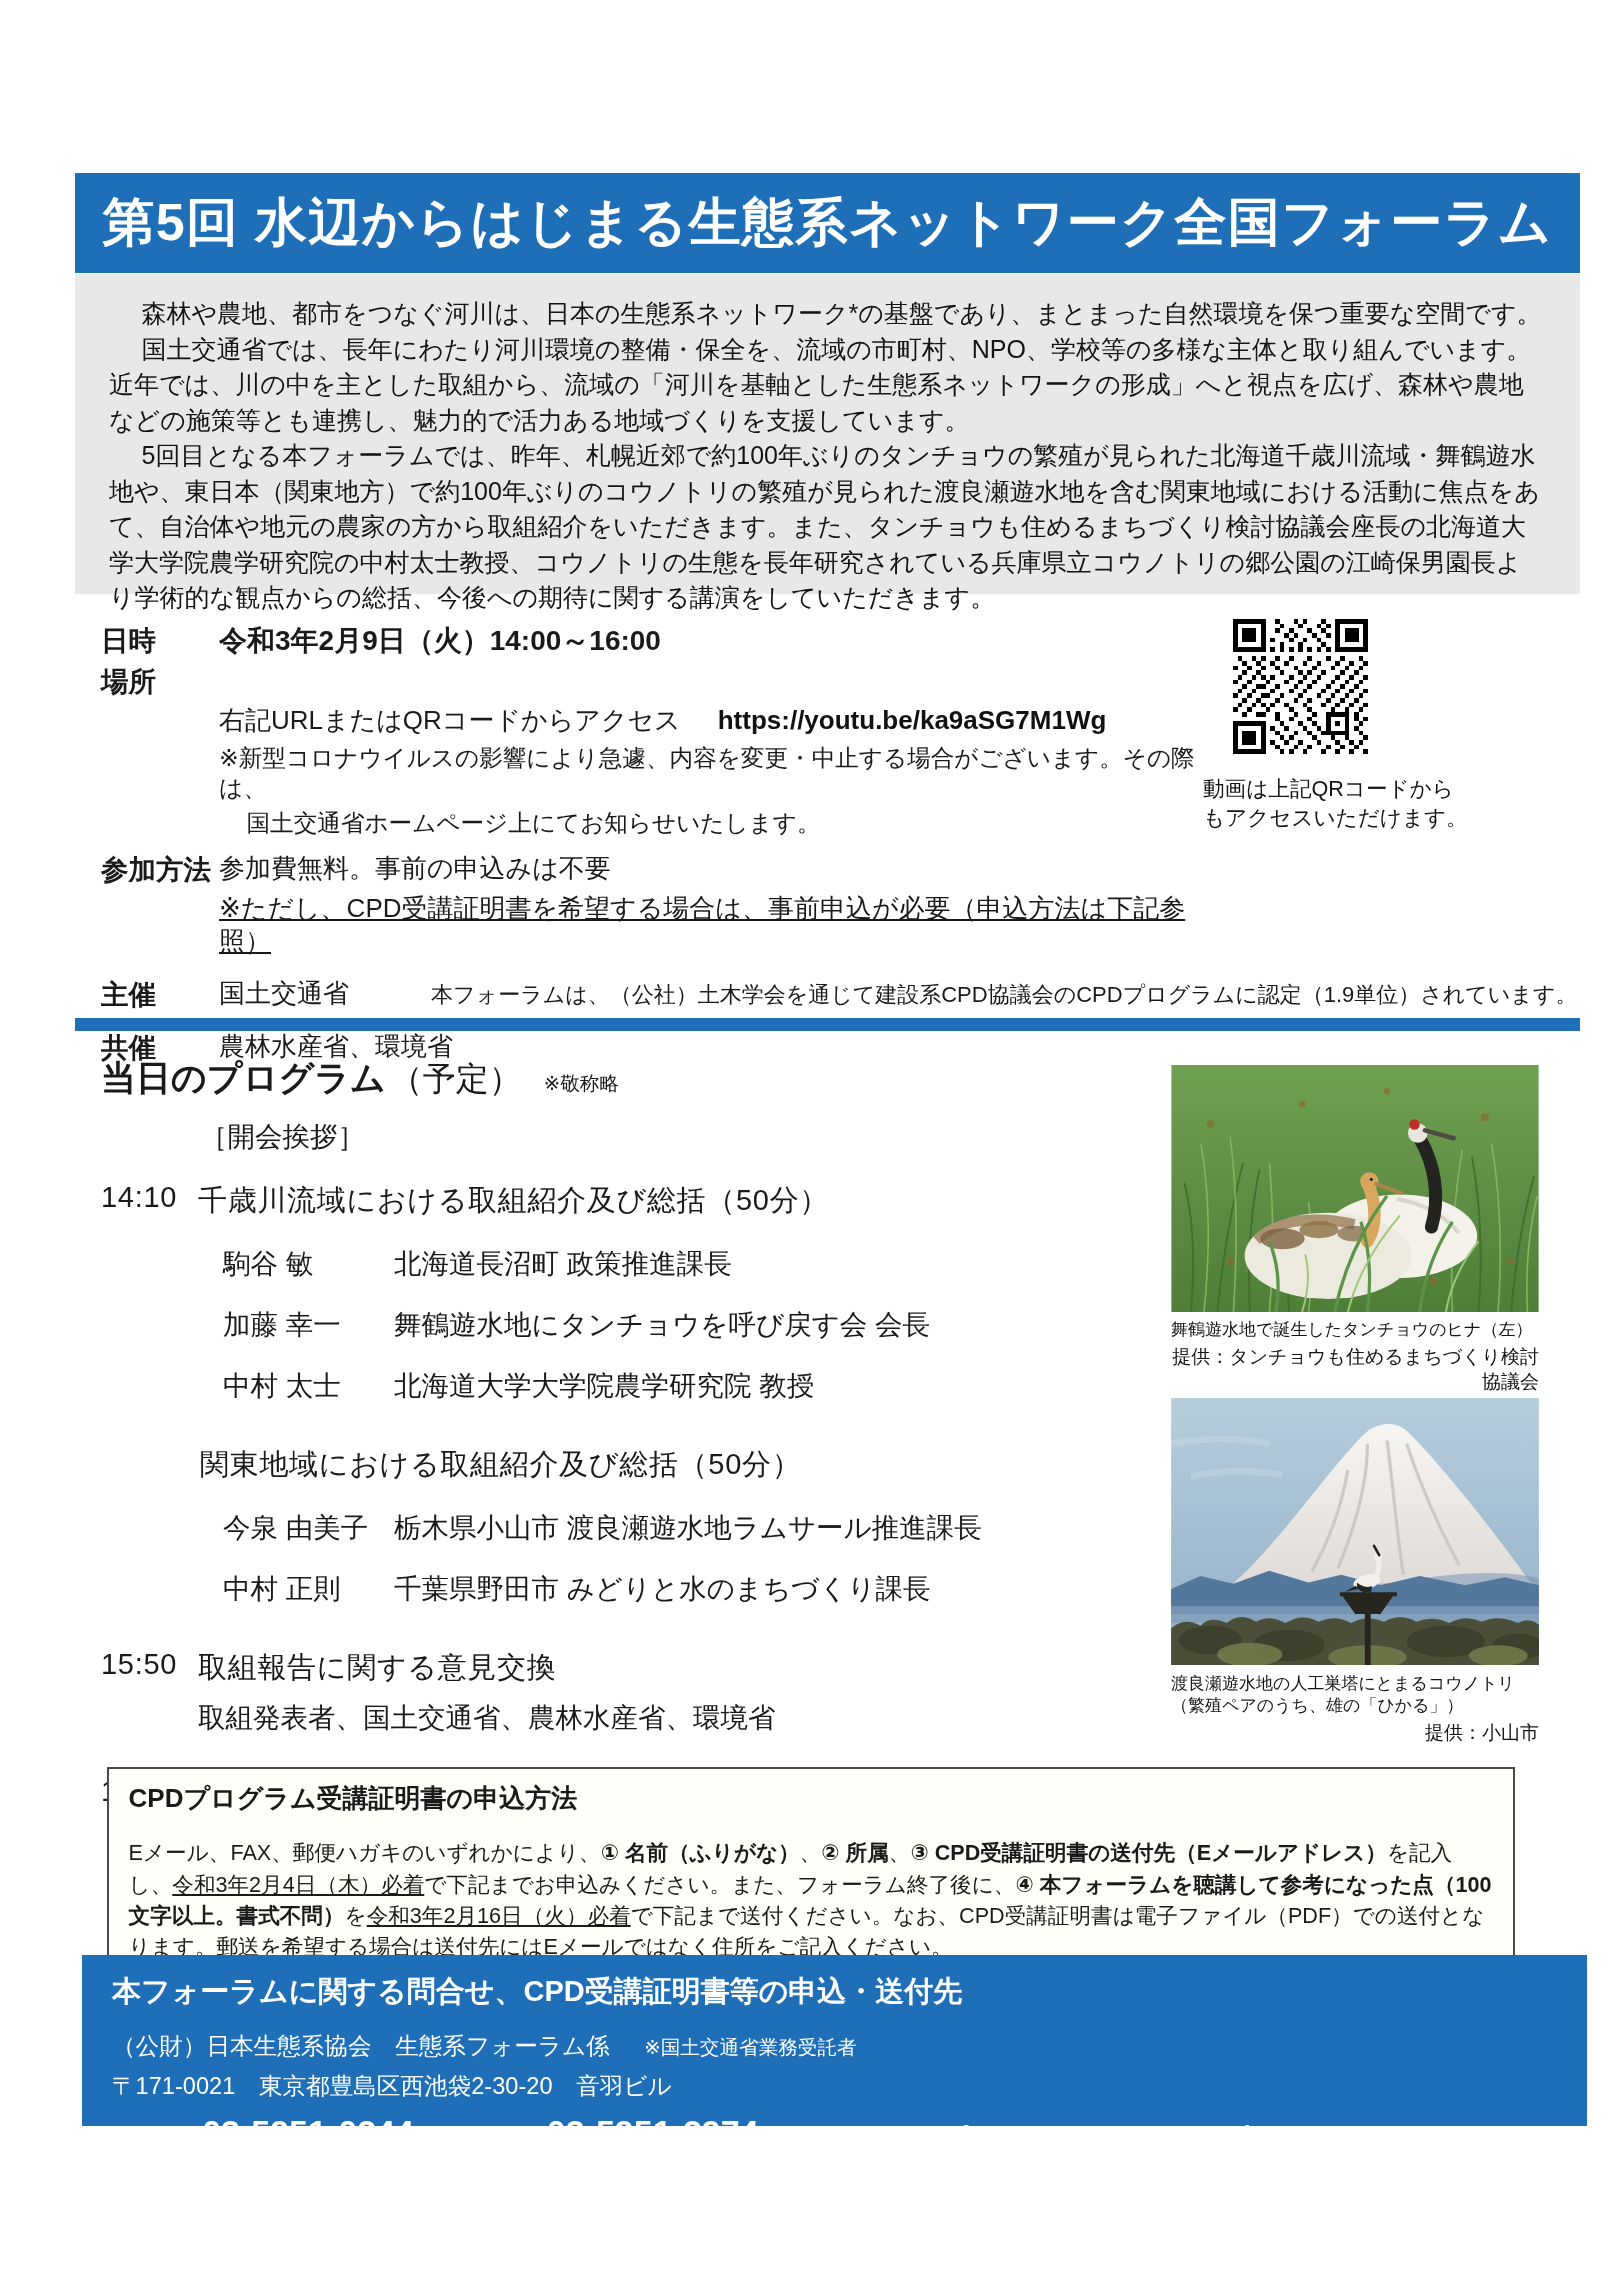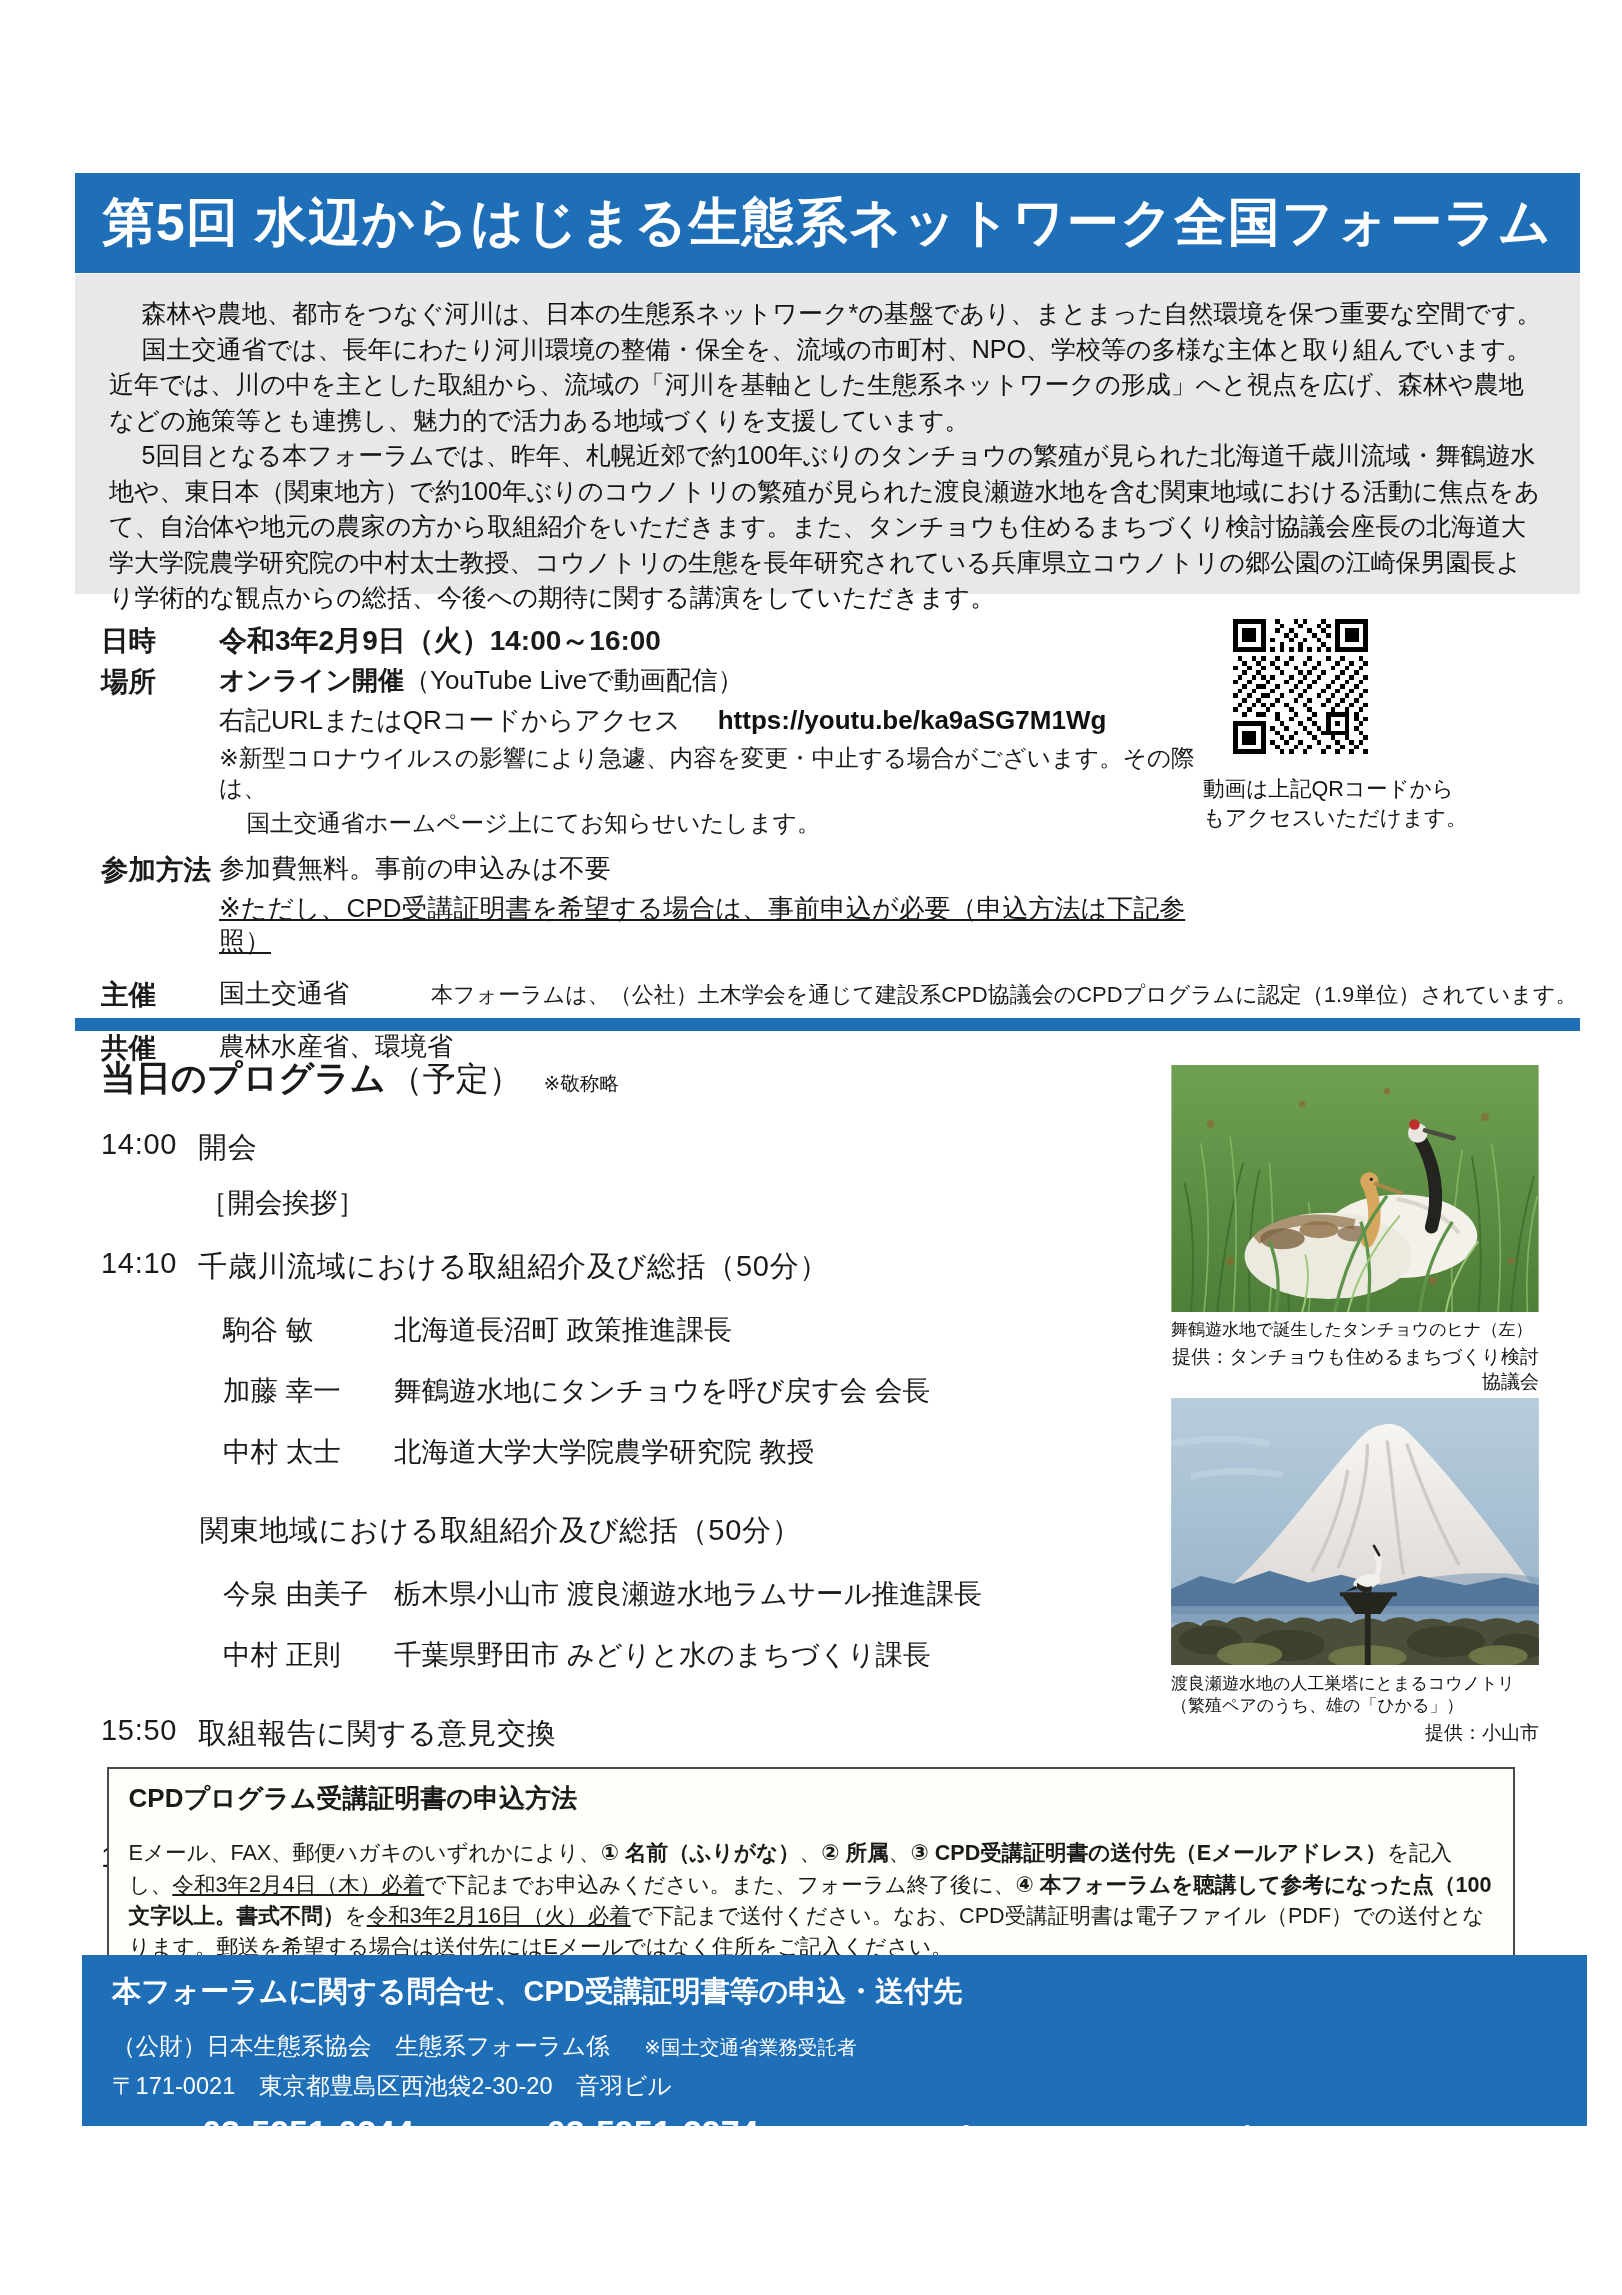--- a/index.html
+++ b/index.html
@@ -100,21 +100,20 @@
     <p>5回目となる本フォーラムでは、昨年、札幌近郊で約100年ぶりのタンチョウの繁殖が見られた北海道千歳川流域・舞鶴遊水地や、東日本（関東地方）で約100年ぶりのコウノトリの繁殖が見られた渡良瀬遊水地を含む関東地域における活動に焦点をあて、自治体や地元の農家の方から取組紹介をいただきます。また、タンチョウも住めるまちづくり検討協議会座長の北海道大学大学院農学研究院の中村太士教授、コウノトリの生態を長年研究されている兵庫県立コウノトリの郷公園の江崎保男園長より学術的な観点からの総括、今後への期待に関する講演をしていただきます。</p>
   </div>
 
   <div class="details">
     <div class="d-row">
       <span class="d-label">日時</span>
       <span class="d-val v-strong">令和3年2月9日（火）14:00～16:00</span>
     </div>
     <div class="d-row">
       <span class="d-label">場所</span>
-      <span class="d-val"><span class="v-bold">オンライン開催</span><span>（YouTube Liveで動画配信）</span></span>
     </div>
     <div class="d-row">
       <span class="d-label"></span>
       <span class="d-val"><span>右記URLまたはQRコードからアクセス</span><span class="url">https://youtu.be/ka9aSG7M1Wg</span></span>
     </div>
     <div class="d-row">
       <span class="d-label"></span>
       <span class="d-val v-small">※新型コロナウイルスの影響により急遽、内容を変更・中止する場合がございます。その際は、</span>
     </div>
     <div class="d-row">
@@ -165,24 +164,20 @@
 
   <div class="divider"></div>
 
   <div class="program">
     <div class="p-heading">
       <span class="ph-main">当日のプログラム</span>
       <span class="ph-sub">（予定）</span>
       <span class="ph-note">※敬称略</span>
     </div>
 
-    <div class="p-item">
-      <span class="p-time">14:00</span>
-      <span class="p-title">開会</span>
-    </div>
     <div class="p-bracket-row">
       <span class="p-bracket">［開会挨拶］</span>
     </div>
 
     <div class="p-item">
       <span class="p-time">14:10</span>
       <span class="p-title">千歳川流域における取組紹介及び総括（50分）</span>
     </div>
     <div class="speaker">
       <span class="sp-name">駒谷 敏</span>

